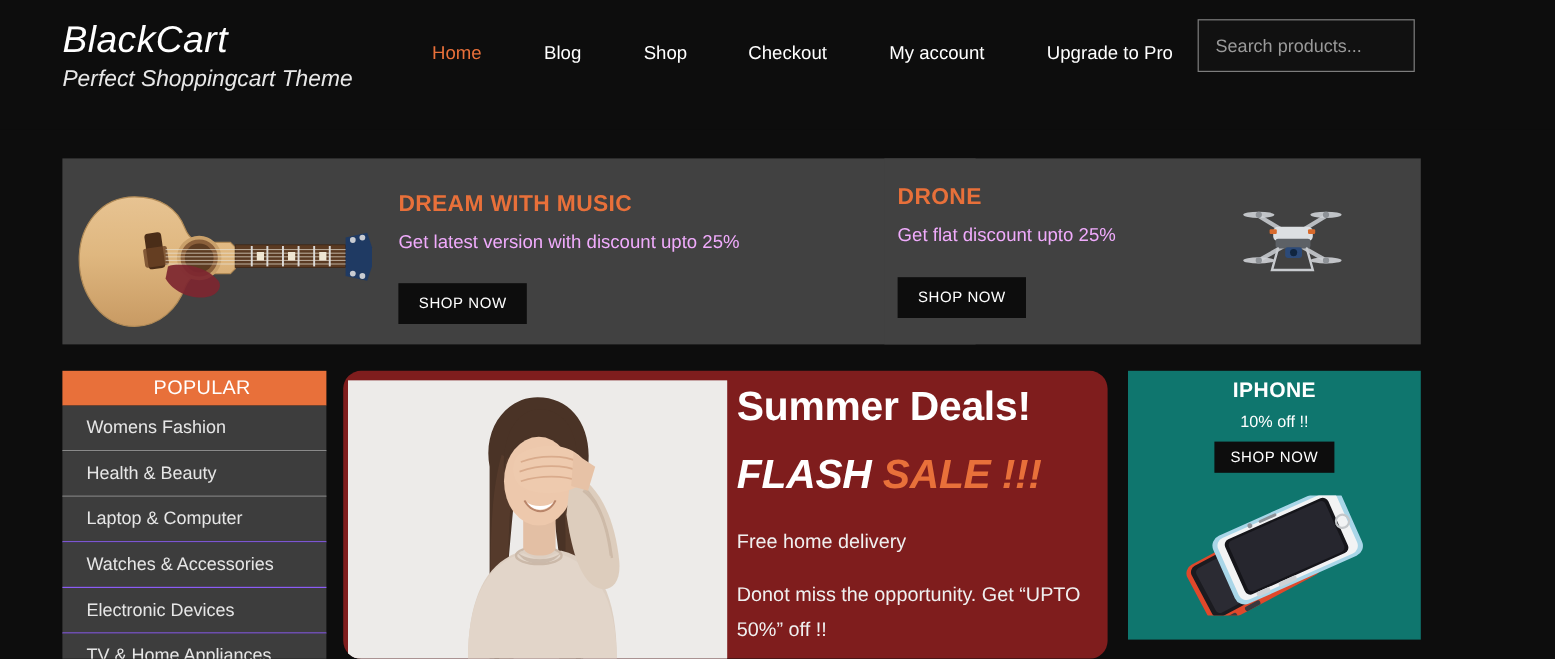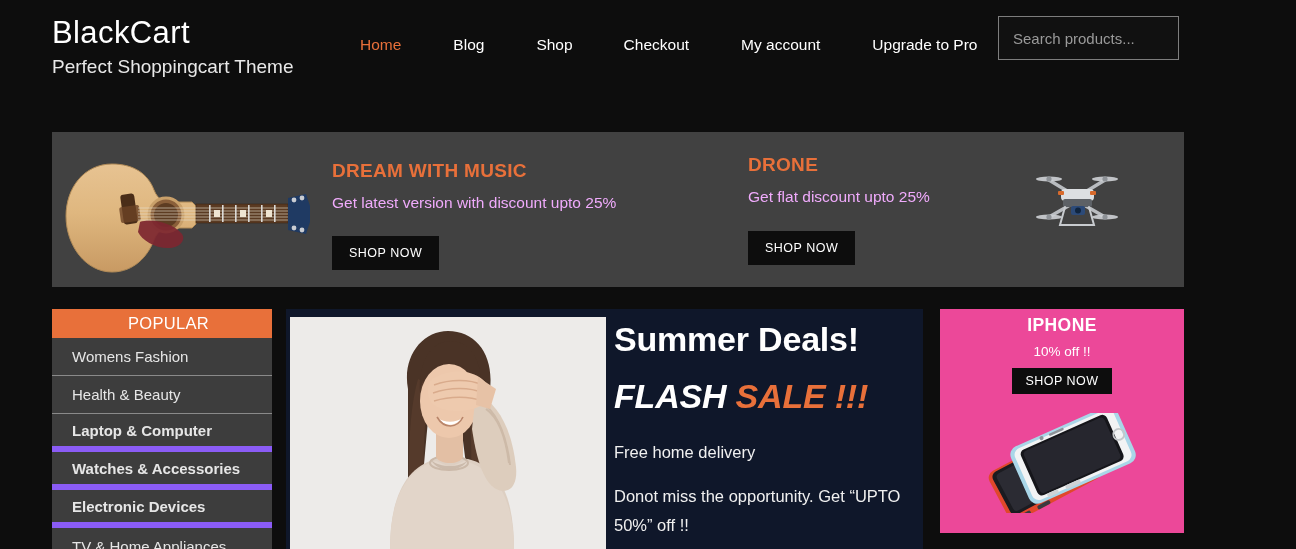--- a/index.html
+++ b/index.html
@@ -23,20 +23,21 @@
     left: 0; top: 0;
     width: 1296px;
     height: 108px;
     background: #0d0d0d;
   }
 
   .brand-block {
     position: absolute;
     left: 52px;
     top: 14px;
+    font-style: italic;
   }
   .brand-title {
     font-size: 31px;
     font-weight: 400;
     letter-spacing: 0.4px;
     color: #ffffff;
     line-height: 38px;
     white-space: nowrap;
   }
   .brand-tagline {
@@ -182,30 +183,31 @@
     background: #3d3d3d;
     color: #e6e6e6;
     font-size: 15px;
     display: flex;
     align-items: center;
     padding-left: 20px;
     border-bottom: 1px solid #8a8a8a;
     cursor: pointer;
     white-space: nowrap;
   }
-  .cat-item.alt-sep { border-bottom: 6px solid #8b5cf6; font-weight: bold; }
+  .cat-item.alt-sep { border-bottom: 1px solid #8b5cf6; }
 
   
   .hero-panel {
     position: absolute;
     left: 286px; top: 0;
     width: 637px;
     height: 240px;
-    background: #0f172a;
+    background: #7f1d1d;
     overflow: hidden;
+    border-radius: 15px;
   }
   .hero-photo {
     position: absolute;
     left: 4px; top: 8px;
     width: 316px;
     height: 232px;
     background: #eceaea;
     overflow: hidden;
   }
   .hero-copy {
@@ -246,21 +248,21 @@
     margin-top: 18px;
     width: 290px;
   }
 
   
   .iphone-card {
     position: absolute;
     left: 940px; top: 0;
     width: 244px;
     height: 224px;
-    background: #ec4899;
+    background: #0f766e;
     overflow: hidden;
   }
   .iphone-title {
     margin-top: 6px;
     text-align: center;
     font-size: 17.5px;
     font-weight: bold;
     color: #ffffff;
     letter-spacing: 0.4px;
   }

